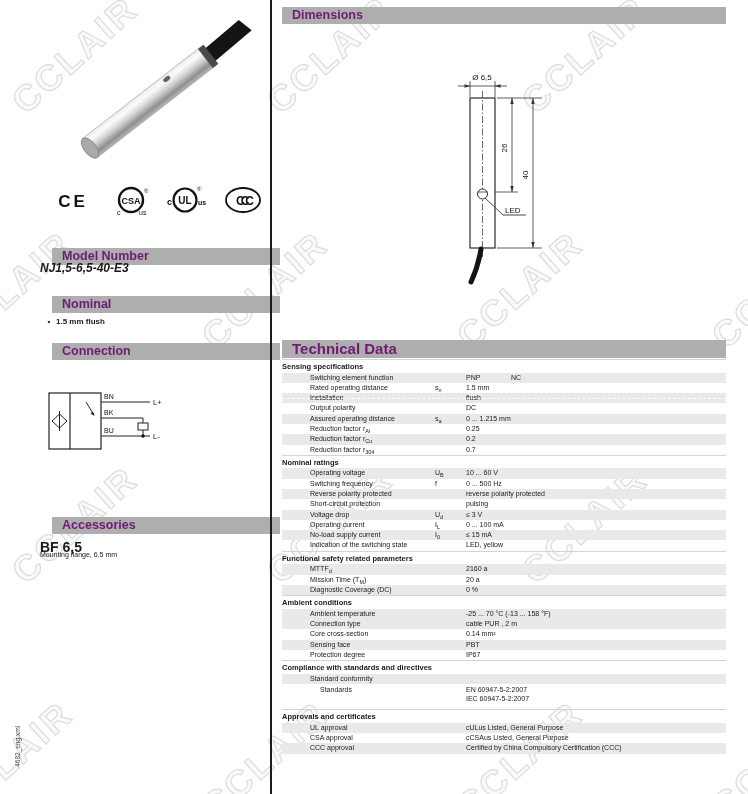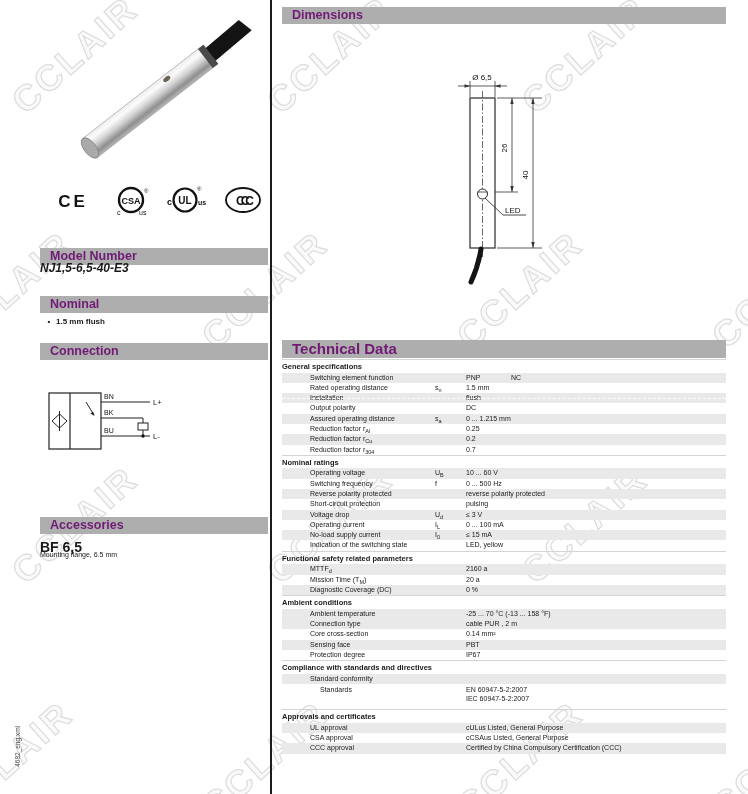--- a/index.html
+++ b/index.html
@@ -9,21 +9,21 @@
   .wm{position:absolute;transform:translate(-50%,-50%) rotate(-42deg);
       font-weight:bold;font-size:36px;letter-spacing:3px;white-space:nowrap;
       color:rgba(235,235,235,.25);-webkit-text-stroke:1.2px #dcdcdc;
       z-index:0;pointer-events:none;}
   
   .divider{position:absolute;left:270px;top:0;width:2px;height:794px;background:#1c1c1c;z-index:2;}
   .col-left{position:absolute;left:40px;top:0;width:228px;height:568px;z-index:1;}
   .col-right{position:absolute;left:282px;top:0;width:444px;height:794px;z-index:1;}
   .bar{position:absolute;left:0;background:#aeaeae;height:17px;line-height:17px;
        font-weight:bold;font-size:12.5px;padding-left:10px;box-sizing:border-box;color:#701a75;}
-  .col-left .bar{width:228px;}
+  .col-left .bar{width:228px;margin-left:12px;}
   .col-right .bar{width:444px;}
   .bar-tech{font-size:15px;height:18px;line-height:18px;}
   .photo{position:absolute;left:0;top:6px;}
   .logos{position:absolute;left:0;top:184px;}
   .model-val{position:absolute;left:0;top:261px;font-size:12px;font-weight:bold;font-style:italic;}
   .feature{position:absolute;left:2px;top:317px;font-size:8px;font-weight:bold;text-align:center;}
   .feature .bullet{display:inline-block;width:14px;}
   .conn{position:absolute;left:0;top:385px;}
   .acc-name{position:absolute;left:0;top:539px;font-size:14px;font-weight:bold;}
   .acc-desc{position:absolute;left:0;top:551px;font-size:7px;}
@@ -184,21 +184,21 @@
     <polyline points="73,143 91,160 114,160" fill="none" stroke="#333" stroke-width="0.9"></polyline>
     <path d="M69,194 C67,207 64,216 59,227" fill="none" stroke="#141414" stroke-width="5" stroke-linecap="round"></path>
     <text x="70" y="25" font-size="8" text-anchor="middle">Ø 6,5</text>
     <text x="95" y="93" font-size="8" text-anchor="middle" transform="rotate(-90 95 93)">26</text>
     <text x="116" y="120" font-size="8" text-anchor="middle" transform="rotate(-90 116 120)">40</text>
     <text x="93" y="158" font-size="8">LED</text>
   </svg>
 
   <div class="bar bar-tech" style="top:340px">Technical Data</div>
   <div class="table">
-      <div class="sec-h">General specifications</div>
+      <div class="sec-h">Sensing specifications</div>
       <div class="t-row shaded"><span class="t-label">Switching element function</span><span class="t-value"><span class="vcol">PNP</span><span class="vcol">NC</span></span></div>
       <div class="t-row"><span class="t-label">Rated operating distance</span><span class="t-symbol">s<sub>n</sub></span><span class="t-value"><span class="vcol">1.5 mm</span></span></div>
       <div class="t-row shaded dashed"><span class="t-label">Installation</span><span class="t-value"><span class="vcol">flush</span></span></div>
       <div class="t-row"><span class="t-label">Output polarity</span><span class="t-value"><span class="vcol">DC</span></span></div>
       <div class="t-row shaded"><span class="t-label">Assured operating distance</span><span class="t-symbol">s<sub>a</sub></span><span class="t-value"><span class="vcol">0 ... 1.215 mm</span></span></div>
       <div class="t-row"><span class="t-label">Reduction factor r<sub>Al</sub></span><span class="t-value"><span class="vcol">0.25</span></span></div>
       <div class="t-row shaded"><span class="t-label">Reduction factor r<sub>Cu</sub></span><span class="t-value"><span class="vcol">0.2</span></span></div>
       <div class="t-row"><span class="t-label">Reduction factor r<sub>304</sub></span><span class="t-value"><span class="vcol">0.7</span></span></div>
       <div class="sec-h">Nominal ratings</div>
       <div class="t-row shaded"><span class="t-label">Operating voltage</span><span class="t-symbol">U<sub>B</sub></span><span class="t-value"><span class="vcol">10 ... 60 V</span></span></div>

